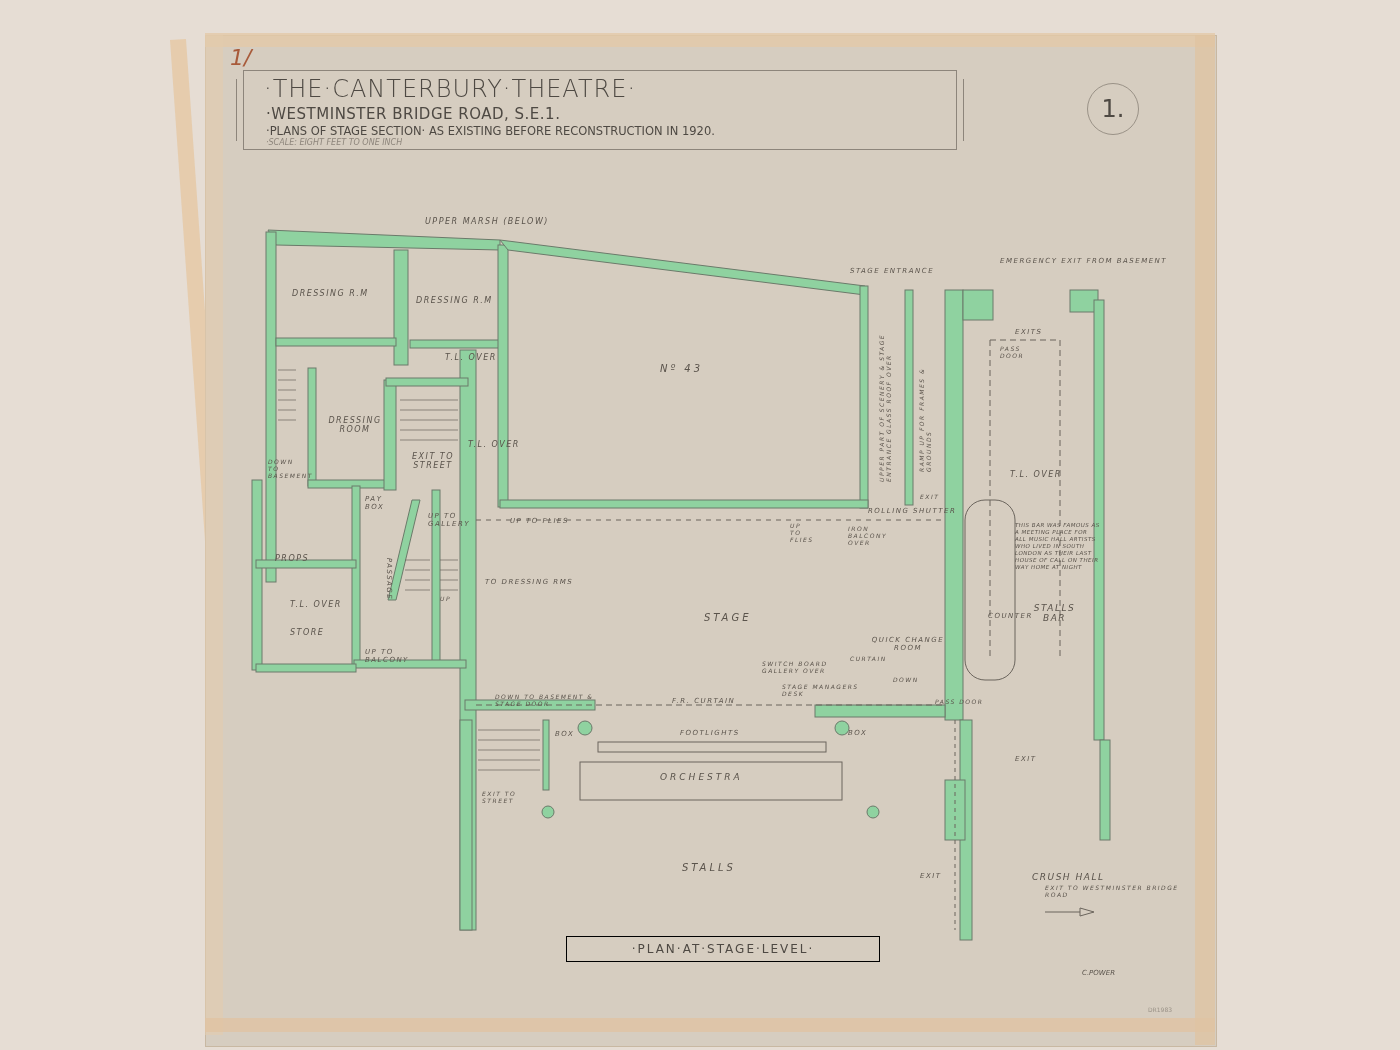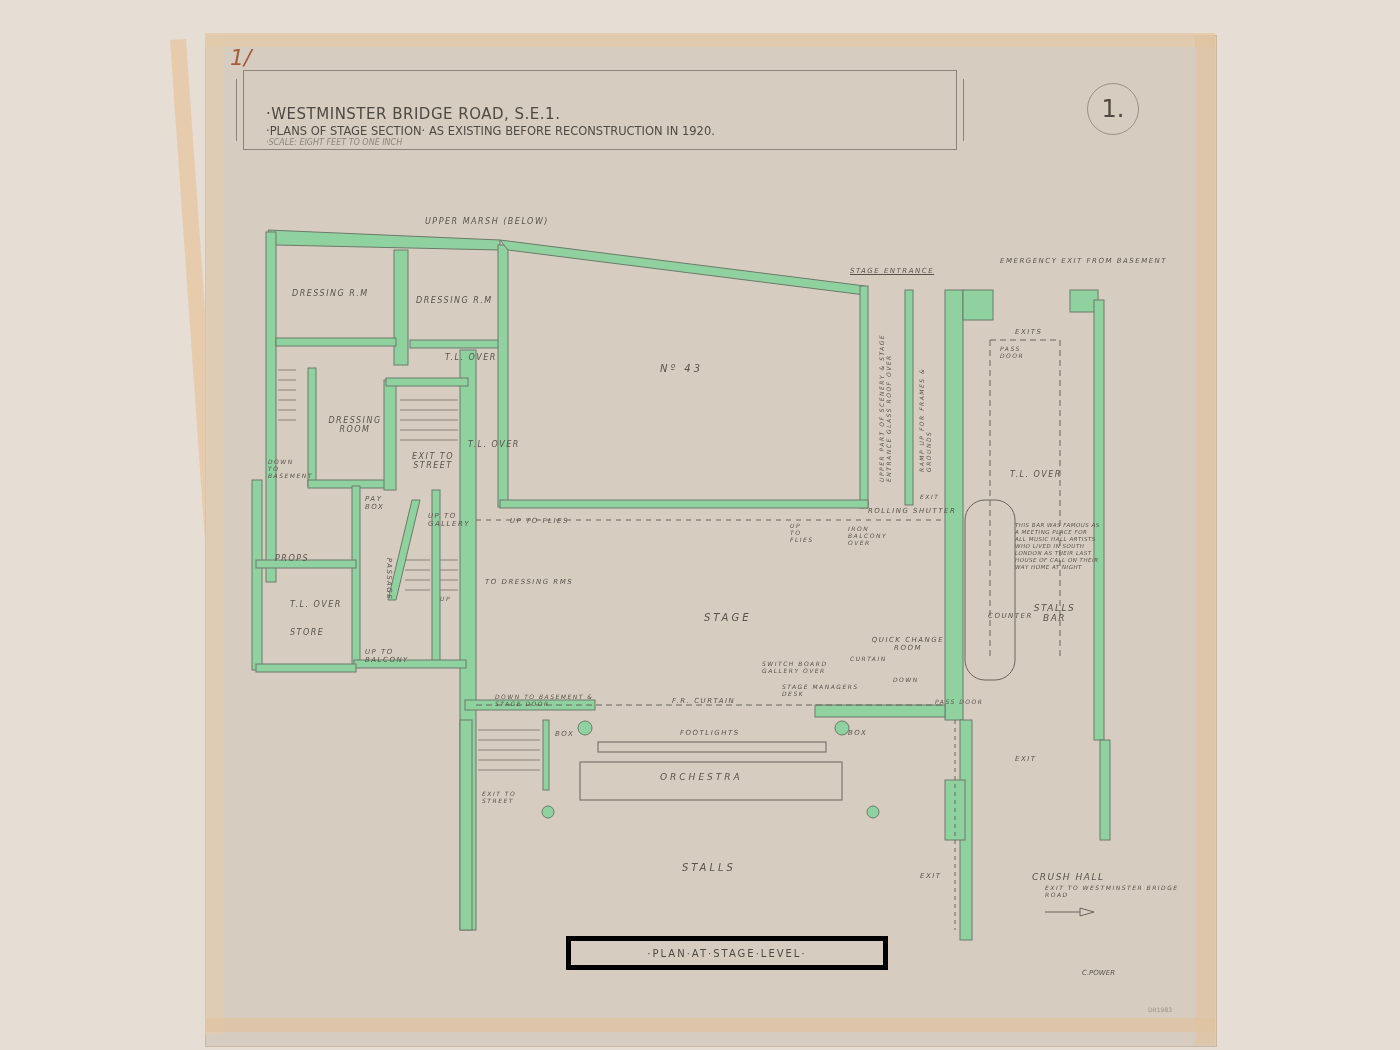--- a/index.html
+++ b/index.html
@@ -35,40 +35,41 @@
   .t4 { position:absolute; left:22px; top:67px; font-size:8px; color:#8d857b; font-style:italic; }
   .sheet-num {
     position:absolute; left:1087px; top:83px; width:50px; height:50px; border:1px solid #9a9287; border-radius:50%;
     display:flex; align-items:center; justify-content:center; font-size:24px; color:#4e4943;
   }
   .red-mark { position:absolute; left:230px; top:45px; font-size:22px; color:#a85a3a; font-style:italic; }
   .label { position:absolute; font-size:8px; letter-spacing:1.5px; color:#5a534b; font-style:italic; white-space:nowrap; }
   .label.big { font-size:10px; letter-spacing:3px; }
   .bottom-title {
     position:absolute; left:566px; top:936px; width:312px; height:24px;
-    border:5px solid #000000; font-size:10px; letter-spacing:2px; color:#4e4943;
+    border:1px solid #000000; font-size:12px; letter-spacing:2px; color:#4e4943;
     display:flex; align-items:center; justify-content:center;
   }
   .sig { position:absolute; left:1066px; top:969px; font-size:7px; color:#5a534b; font-style:italic;padding-left:16px; }
   .acc { position:absolute; left:1148px; top:1006px; font-size:6px; color:#9a9287; }
   svg.plan { position:absolute; left:0; top:0; }
 </style>
 </head>
 <body>
 
 <div class="tape-loose"></div>
 <div class="sheet"></div>
 <div class="tape-top"></div>
 <div class="tape-right"></div>
 <div class="tape-left"></div>
 <div class="tape-bottom"></div>
 
 <div class="red-mark">1/</div>
 
 <div class="title-box">
+  <div class="t1">·THE·CANTERBURY·THEATRE·</div>
   <div class="t2">·WESTMINSTER BRIDGE ROAD, S.E.1.</div>
   <div class="t3">·PLANS OF STAGE SECTION· AS EXISTING BEFORE RECONSTRUCTION IN 1920.</div>
   <div class="t4">·SCALE: EIGHT FEET TO ONE INCH</div>
 </div>
 <div class="sheet-num">1.</div>
 
 <svg class="plan" width="1400" height="1050">
   <g fill="#8fd2a0" stroke="#6b7a6a" stroke-width="1">
 
     <path d="M268 230 L500 240 L500 250 L276 245 Z"></path>
@@ -176,21 +177,21 @@
 <div class="label" style="left:275px;top:506px;margin-top:48px;">PROPS</div>
 <div class="label" style="left:365px;top:495px;font-size:7px;width:20px;white-space:normal;">PAY BOX</div>
 <div class="label" style="left:428px;top:512px;font-size:7px;width:40px;white-space:normal;">UP TO GALLERY</div>
 <div class="label" style="left:368px;top:575px;font-size:7px;transform:rotate(90deg);">PASSAGE</div>
 <div class="label" style="left:365px;top:648px;font-size:7px;width:50px;white-space:normal;">UP TO BALCONY</div>
 <div class="label" style="left:290px;top:628px;">STORE</div>
 <div class="label" style="left:510px;top:517px;font-size:7px;">UP TO FLIES</div>
 <div class="label" style="left:790px;top:522px;font-size:6px;width:20px;white-space:normal;">UP TO FLIES</div>
 <div class="label" style="left:485px;top:578px;font-size:7px;">TO DRESSING RMS</div>
 <div class="label big" style="left:678px;top:612px;margin-left:26px;">STAGE</div>
-<div class="label" style="left:850px;top:267px;font-size:7px;text-decoration:underline;">STAGE ENTRANCE</div>
+<div class="label" style="left:850px;top:267px;font-size:7px;">STAGE ENTRANCE</div>
 <div class="label" style="left:1000px;top:257px;font-size:7px;">EMERGENCY EXIT FROM BASEMENT</div>
 <div class="label" style="left:1015px;top:328px;font-size:7px;">EXITS</div>
 <div class="label" style="left:1000px;top:345px;font-size:6px;width:24px;white-space:normal;">PASS DOOR</div>
 <div class="label" style="left:810px;top:400px;font-size:6px;transform:rotate(-90deg);width:150px;white-space:normal;">UPPER PART OF SCENERY &amp; STAGE ENTRANCE GLASS ROOF OVER</div>
 <div class="label" style="left:870px;top:410px;font-size:6px;transform:rotate(-90deg);width:110px;white-space:normal;">RAMP UP FOR FRAMES &amp; GROUNDS</div>
 <div class="label" style="left:848px;top:507px;font-size:7px;padding-left:20px;">ROLLING SHUTTER</div>
 <div class="label" style="left:920px;top:493px;font-size:6px;">EXIT</div>
 <div class="label" style="left:848px;top:525px;font-size:6px;width:60px;white-space:normal;">IRON BALCONY OVER</div>
 <div class="label" style="left:1015px;top:522px;font-size:5.5px;width:85px;white-space:normal;line-height:7px;letter-spacing:0.5px;">THIS BAR WAS FAMOUS AS A MEETING PLACE FOR ALL MUSIC HALL ARTISTS WHO LIVED IN SOUTH LONDON AS THEIR LAST HOUSE OF CALL ON THEIR WAY HOME AT NIGHT</div>
 <div class="label" style="left:1027px;top:603px;font-size:9px;width:55px;white-space:normal;text-align:center;">STALLS BAR</div>

